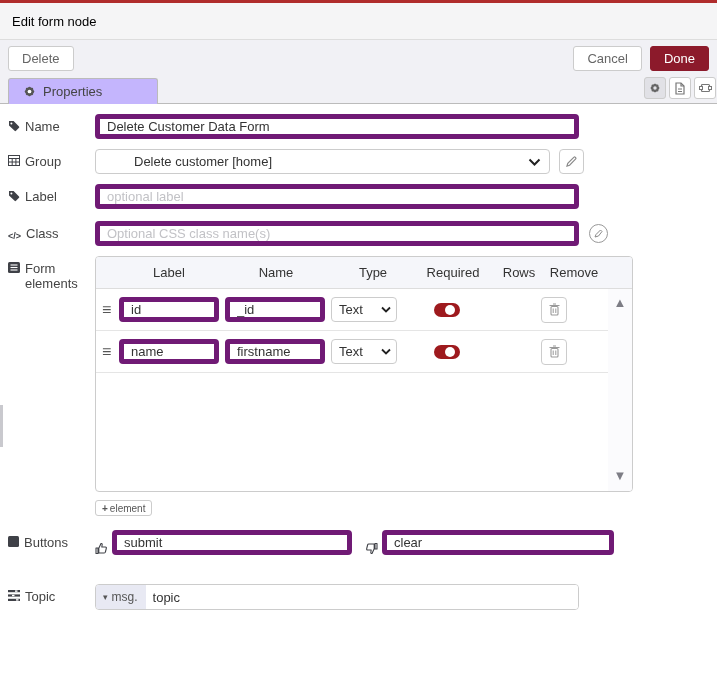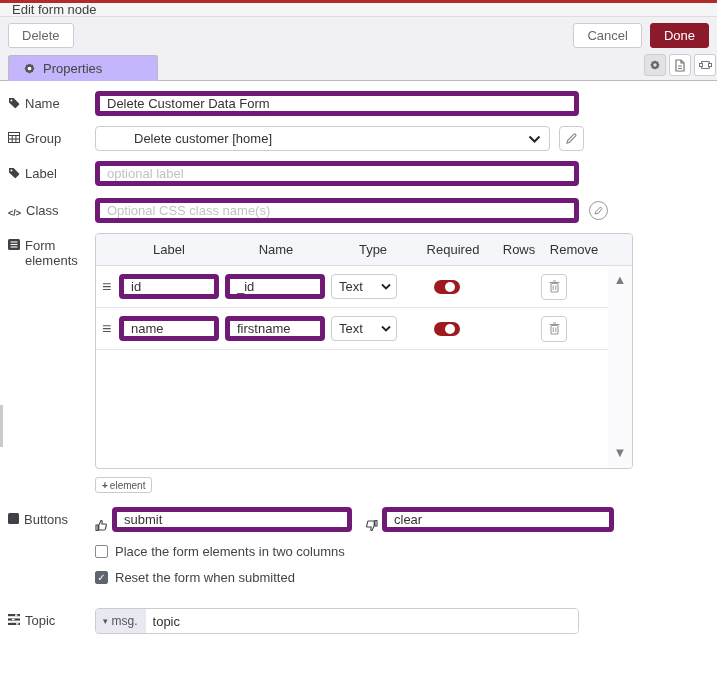--- a/index.html
+++ b/index.html
@@ -4,22 +4,22 @@
 <style>
   * { margin:0; padding:0; box-sizing:border-box; }
   html,body { width:717px; height:695px; }
   body {
     font-family:"Liberation Sans","DejaVu Sans",sans-serif;
     font-size:13px; color:#444; background:#fff; position:relative; overflow:hidden;
   }
   
   .top-strip { height:3px; background:#b02c2c; }
   .dlg-header {
-    height:14px; background:#f5f5f6; border-bottom:1px solid #ddd;
-    display:flex; align-items:center; padding-left:12px; color:#404040;
+    height:37px; background:#f5f5f6; border-bottom:1px solid #ddd;
+    display:flex; align-items:center; padding-left:12px; color:#000000;
   }
   .toolbar {
     height:37px; background:#f1f1f5; display:flex; align-items:center; padding:0 8px;
   }
   .btn {
     display:inline-flex; align-items:center; justify-content:center;
     height:25px; padding:0 13px; background:#fff; border:1px solid #ccc;
     border-radius:3px; color:#666; font-size:13px; cursor:pointer;
   }
   .btn.primary { background:#8c1a2b; border-color:#8c1a2b; color:#fff; }
@@ -403,32 +403,20 @@
             <path d="M1 6 h2 v5.5 H1 z M3.8 11 V6.2 L6 1.6 q1.2-.4 1.2 .9 L6.8 5 h3.6 q1.2 0 .9 1.3 l-.9 3.7 q-.2 1-1.2 1 z" fill="none" stroke="#3f4147" stroke-width="1.1" stroke-linejoin="round"></path>
           </g>
         </svg>
       </span>
       <input class="text" style="width: 232px;" type="text" value="clear">
     </div>
   </div>
 
   <div class="row" style="margin-bottom:0;">
     <div class="row-label"></div>
-    <div class="ctl">
-      <div class="opt-row">
-        <span class="checkbox"></span>
-        <span>Place the form elements in two columns</span>
-      </div>
-      <div class="opt-row">
-        <span class="checkbox checked">
-          <span>✓</span>
-        </span>
-        <span>Reset the form when submitted</span>
-      </div>
-    </div>
   </div>
 
   <div class="row" style="margin-top:12px;">
     <div class="row-label">
       <span class="lbl-icon">
         <svg width="12" height="11" viewBox="0 0 12 11">
           <rect x="0" y="0" width="12" height="2.2" fill="#3f4147"></rect>
           <rect x="0" y="4.4" width="12" height="2.2" fill="#3f4147"></rect>
           <rect x="0" y="8.8" width="12" height="2.2" fill="#3f4147"></rect>
           <rect x="7" y="0.4" width="2.5" height="1.4" fill="#fff"></rect>

